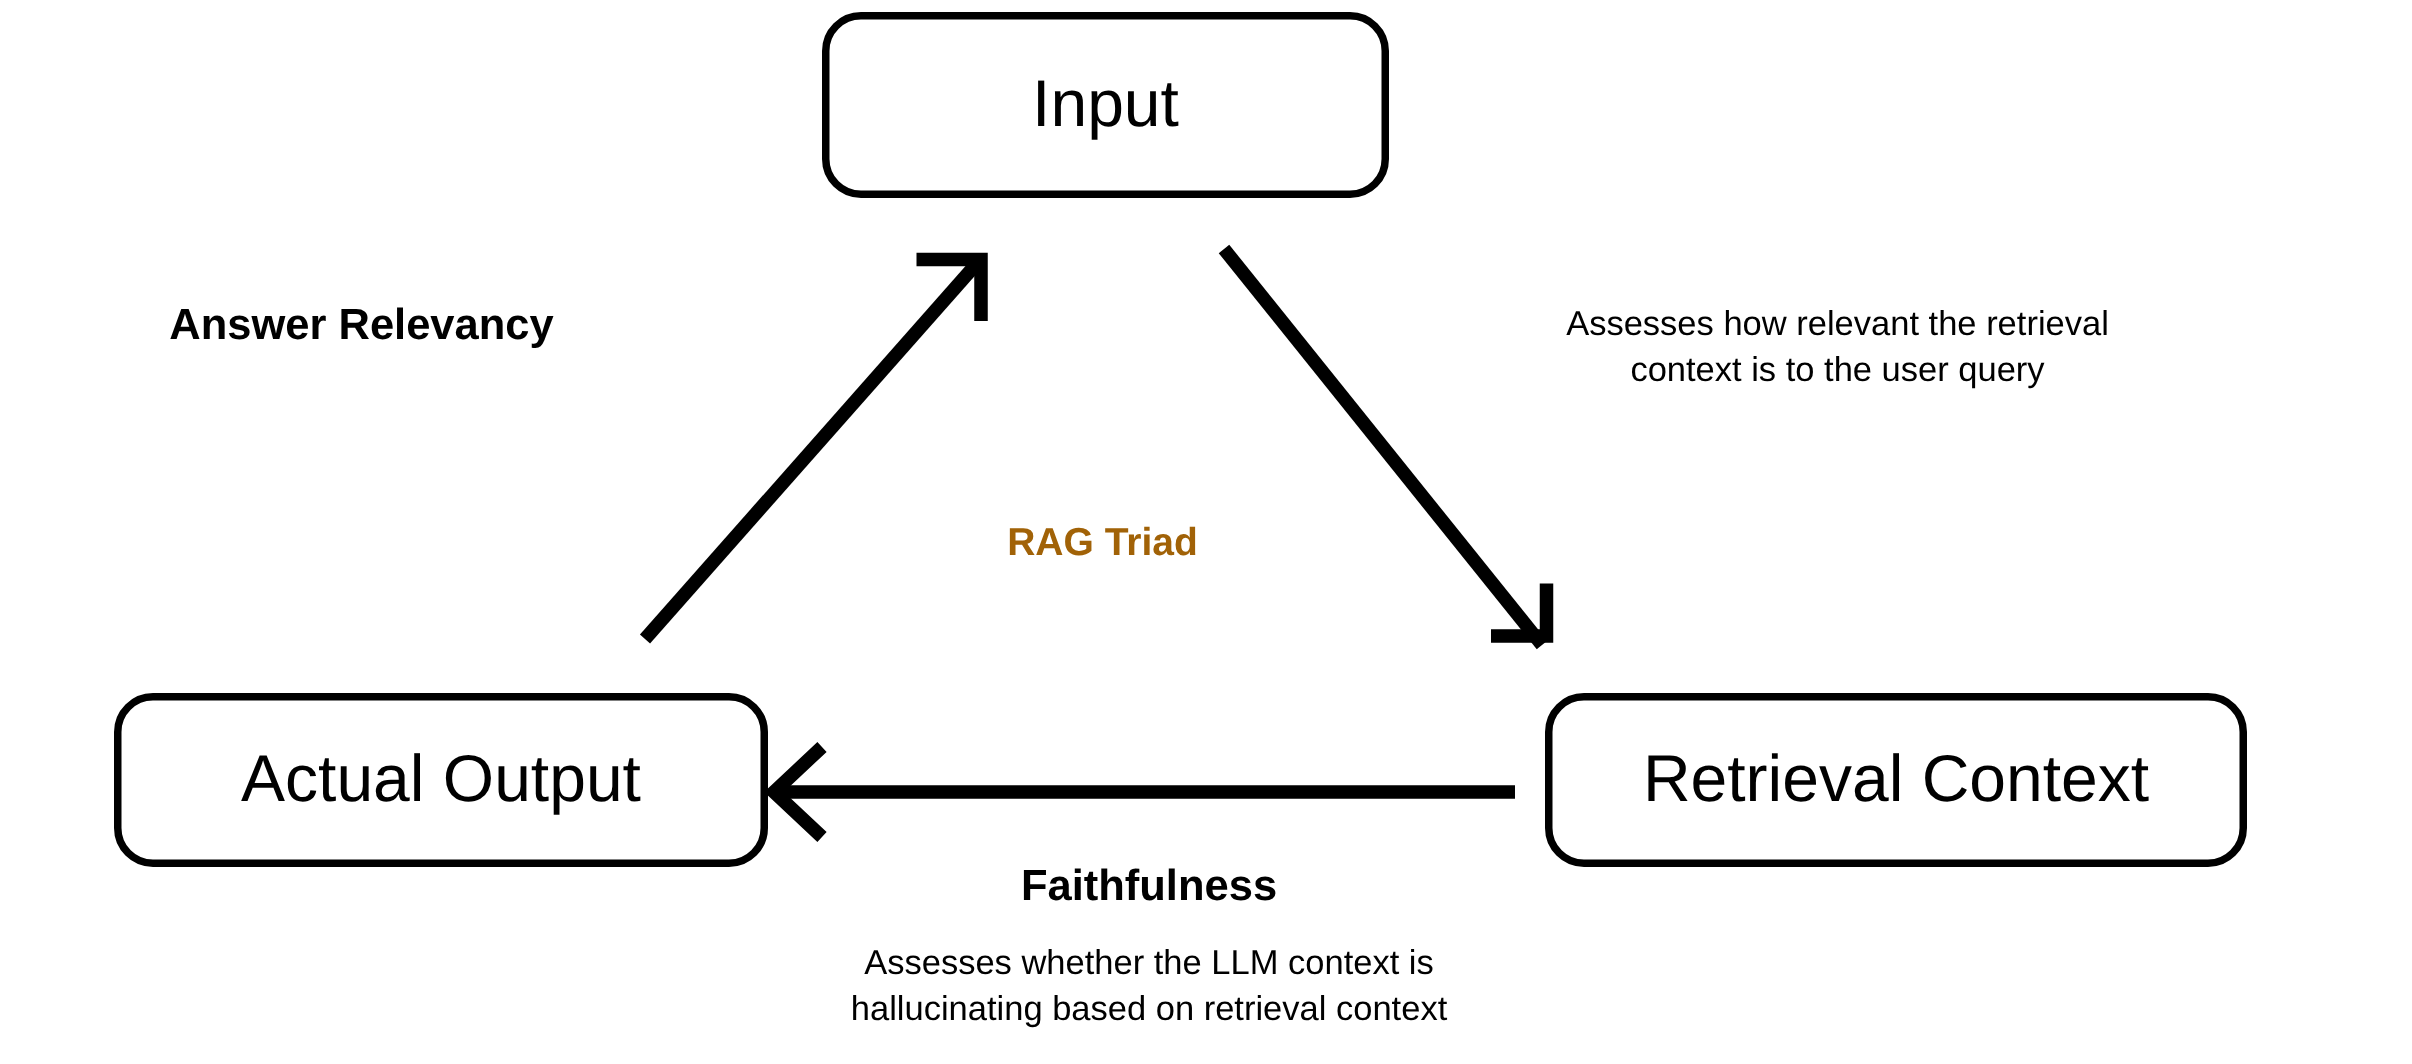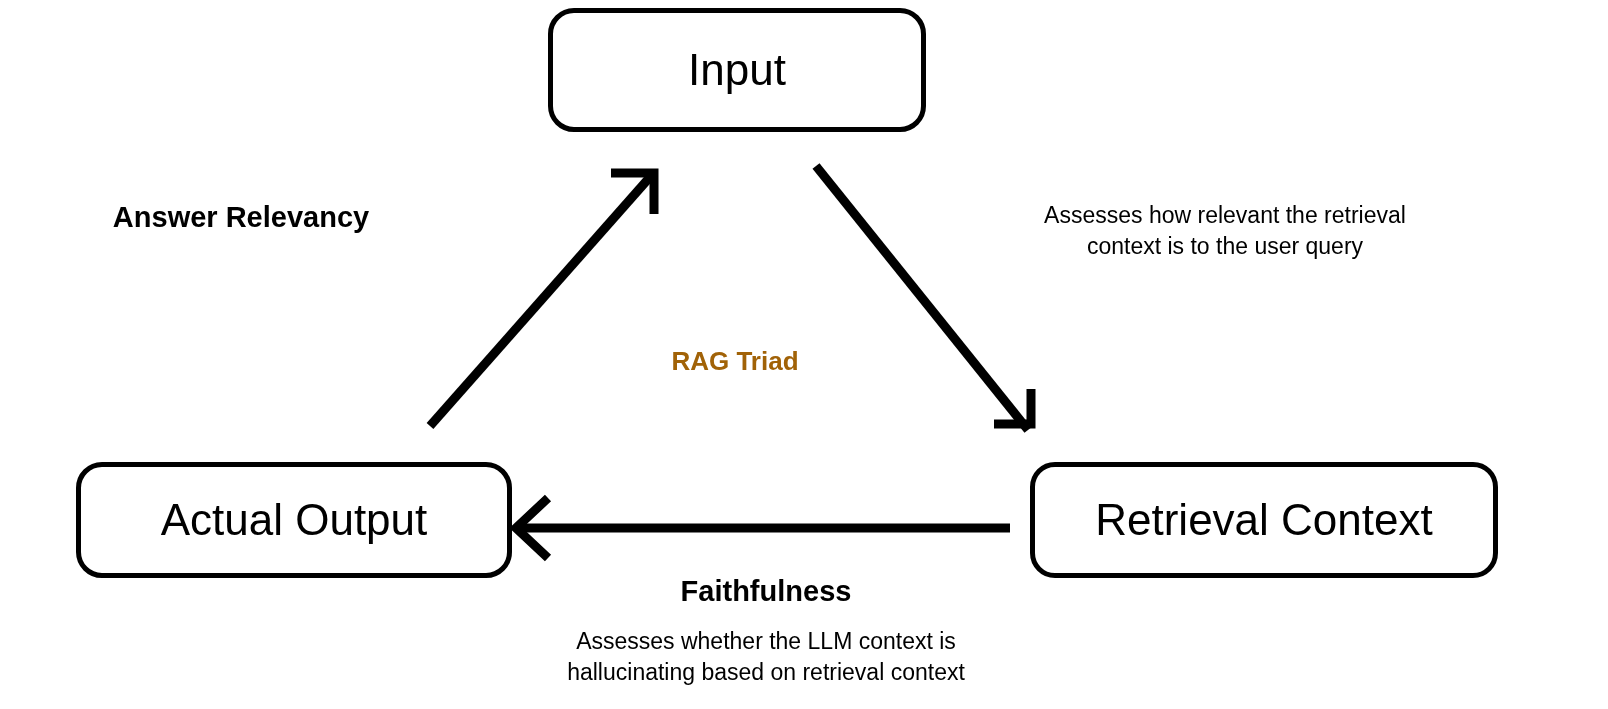--- a/index.html
+++ b/index.html
@@ -48,21 +48,20 @@
     top: 462px;
     width: 436px;
     height: 116px;
     text-align: right;
   }
   #node-retrieval-context {
     left: 1030px;
     top: 462px;
     width: 468px;
     height: 116px;
-    border-radius: 25px;
   }
 
   
   .annotation {
     position: absolute;
     text-align: center;
     color: #000000;
   }
   .annotation .ann-title {
     font-size: 29px;

